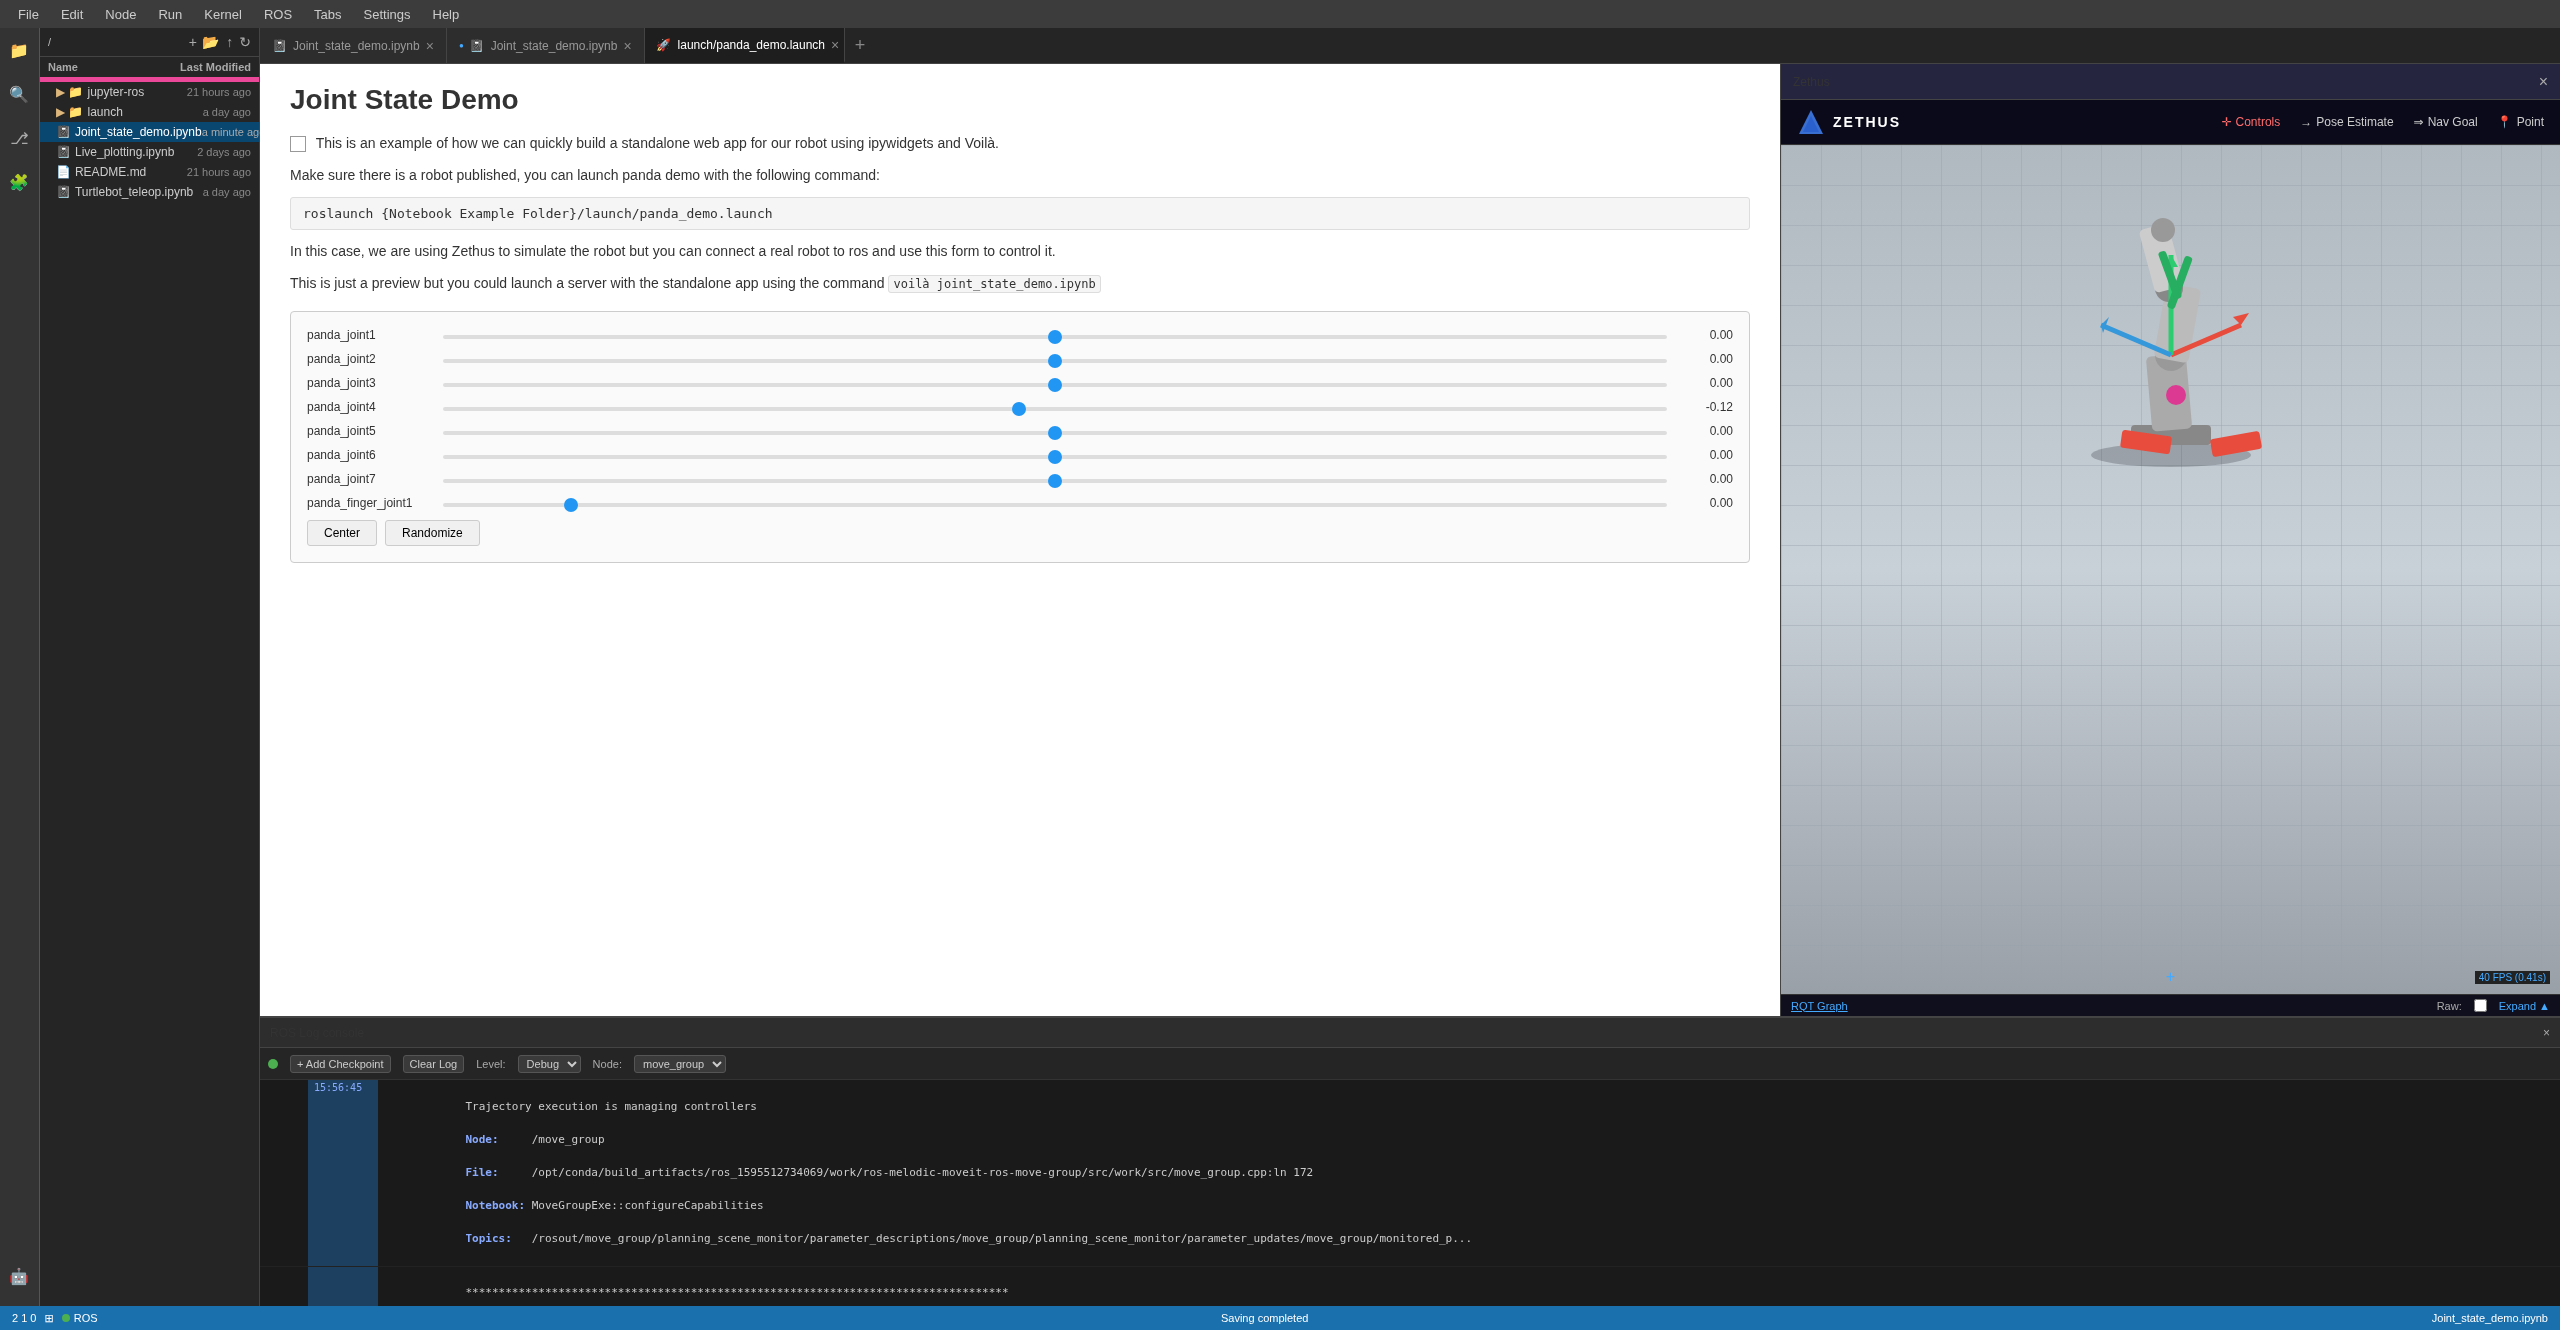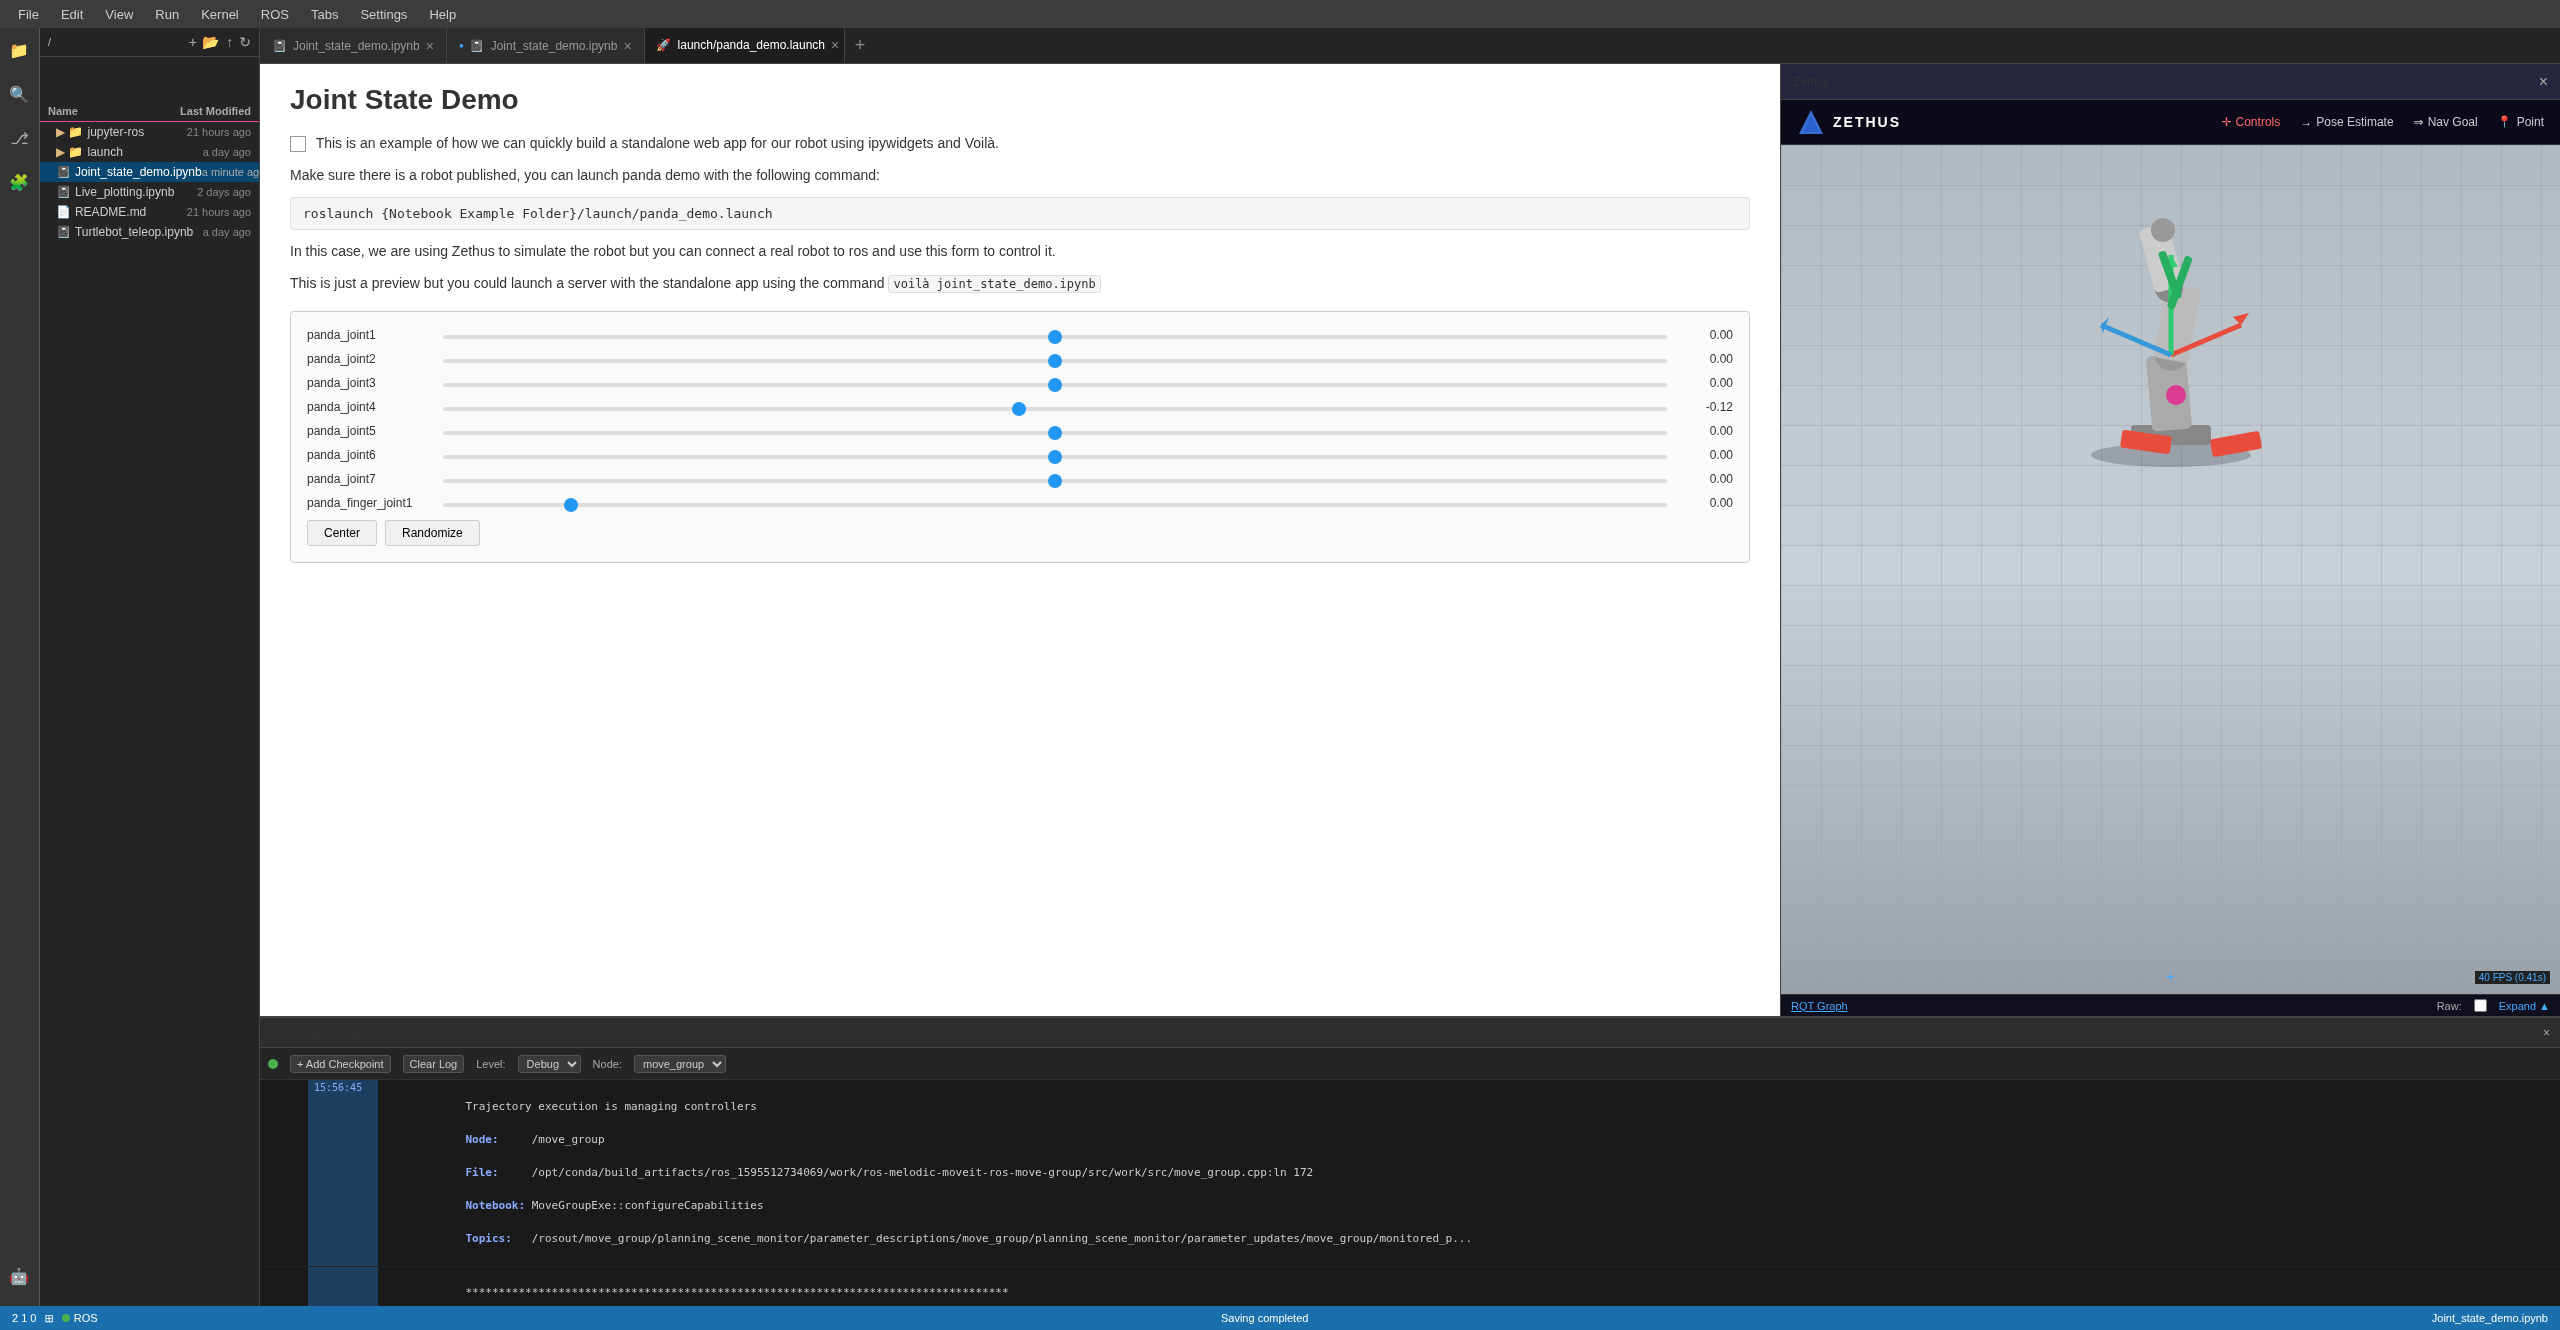--- a/index.html
+++ b/index.html
@@ -87,22 +87,21 @@
       cursor: pointer;
       font-size: 14px;
     }
     #file-list-header {
       display: grid;
       grid-template-columns: 1fr auto;
       padding: 4px 8px;
       font-size: 11px;
       font-weight: bold;
       color: #aaa;
-      border-bottom: 1px solid #ec4899;
-      margin-top: 44px;
+      border-bottom: 5px solid #ec4899;
     }
     .file-item {
       display: grid;
       grid-template-columns: 1fr auto;
       padding: 3px 8px 3px 16px;
       cursor: pointer;
       font-size: 12px;
       align-items: center;
     }
     .file-item.active-file { background: #094771; }
@@ -453,21 +452,21 @@
     .statusbar-left { display: flex; align-items: center; gap: 8px; }
     .status-ros { display: flex; align-items: center; gap: 4px; }
     .ros-dot { width: 8px; height: 8px; border-radius: 50%; background: #4caf50; }
   </style>
 </head>
 <body>
 
 <div id="menubar">
   <span class="menu-item">File</span>
   <span class="menu-item">Edit</span>
-  <span class="menu-item">View</span>
+  <span class="menu-item">Node</span>
   <span class="menu-item">Run</span>
   <span class="menu-item">Kernel</span>
   <span class="menu-item">ROS</span>
   <span class="menu-item">Tabs</span>
   <span class="menu-item">Settings</span>
   <span class="menu-item">Help</span>
 </div>
 
 <div id="main-layout">
 

